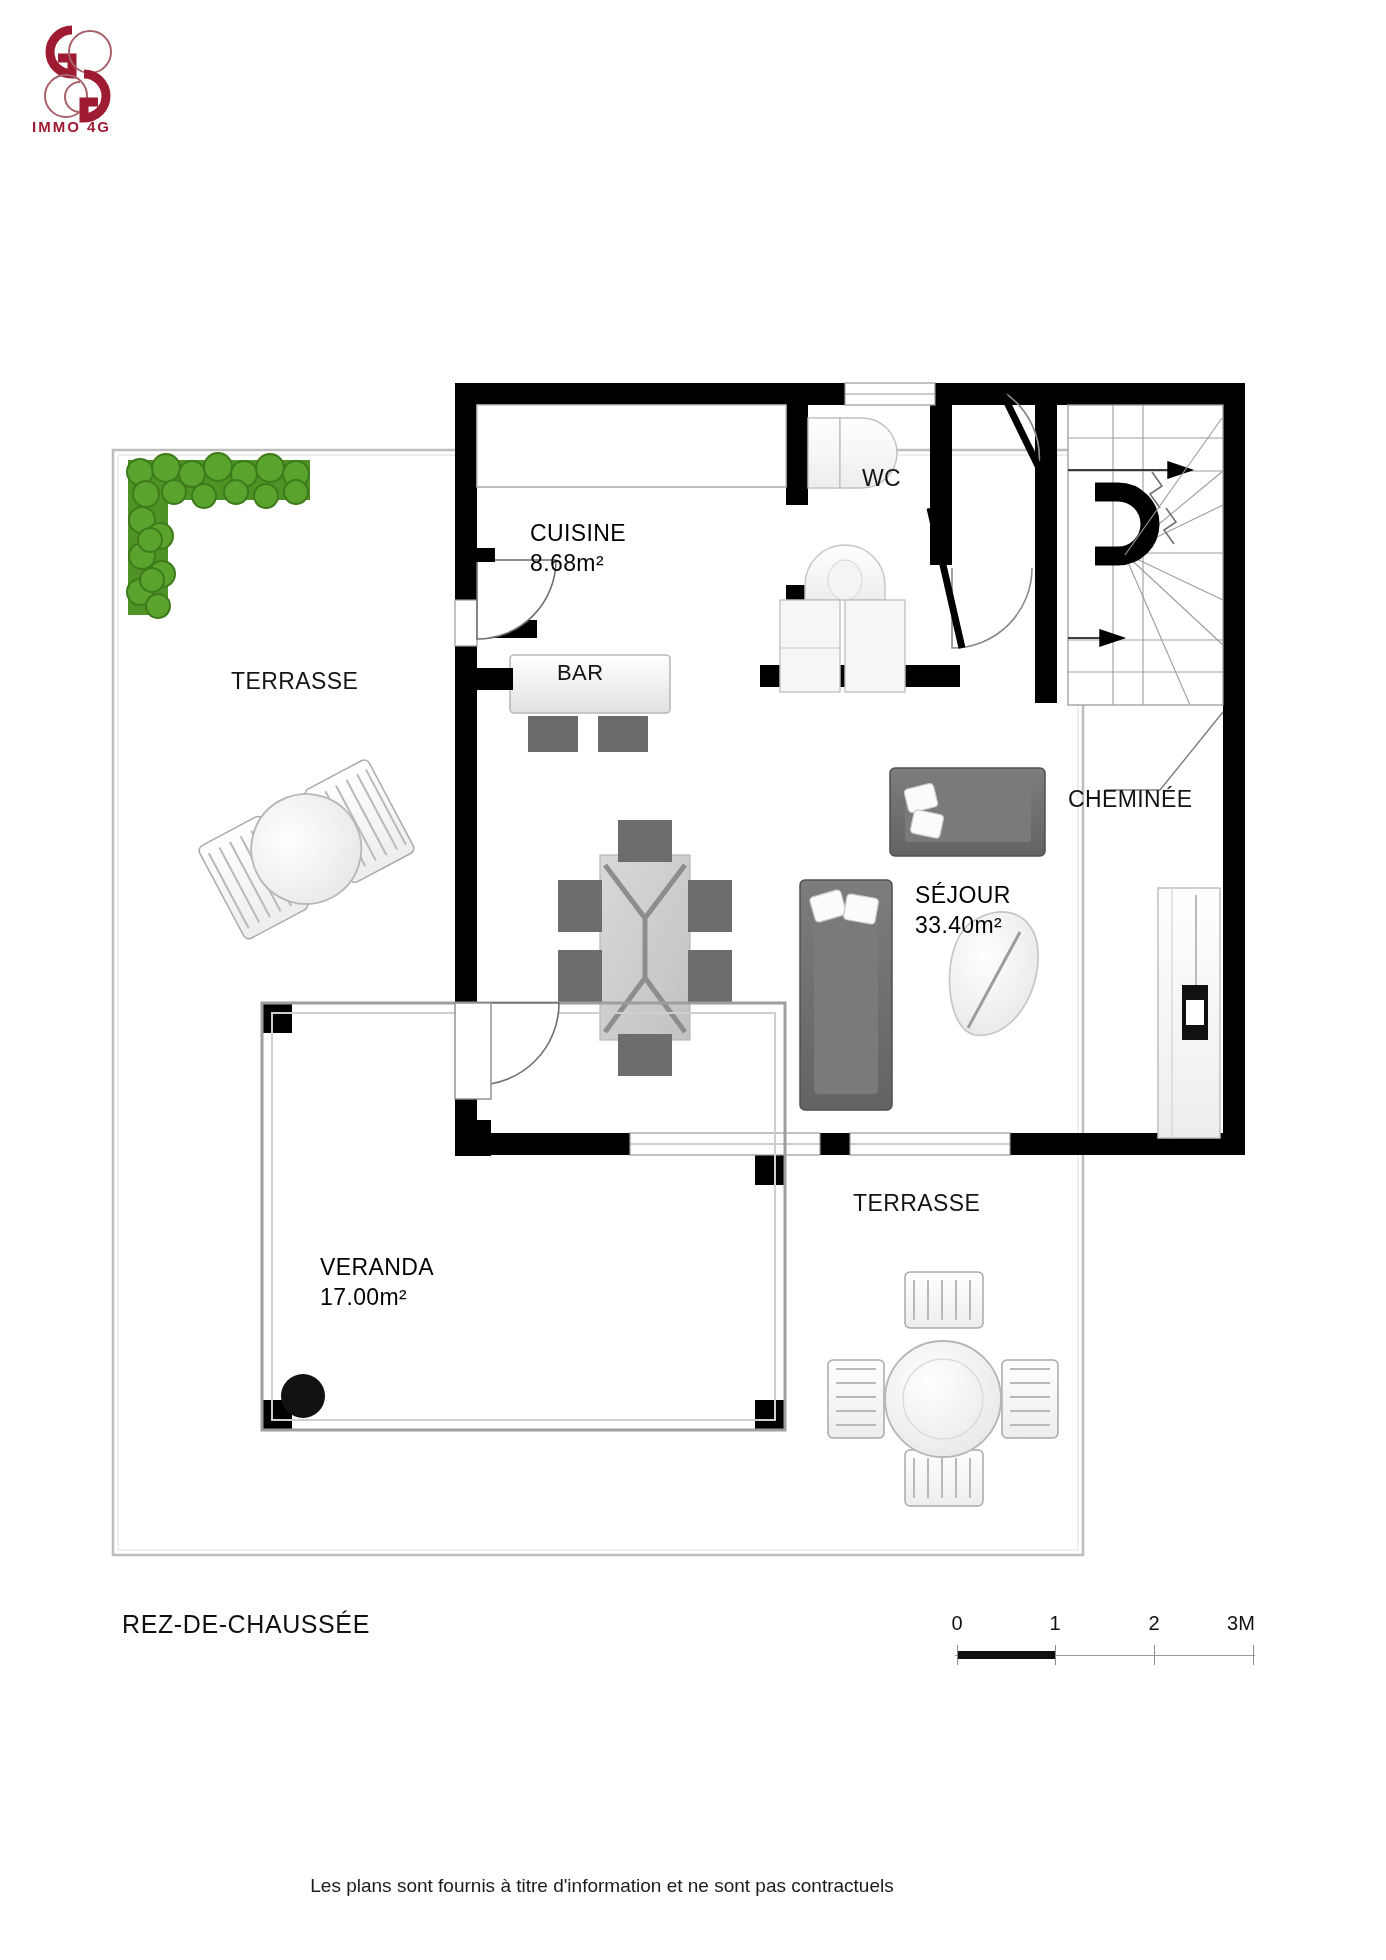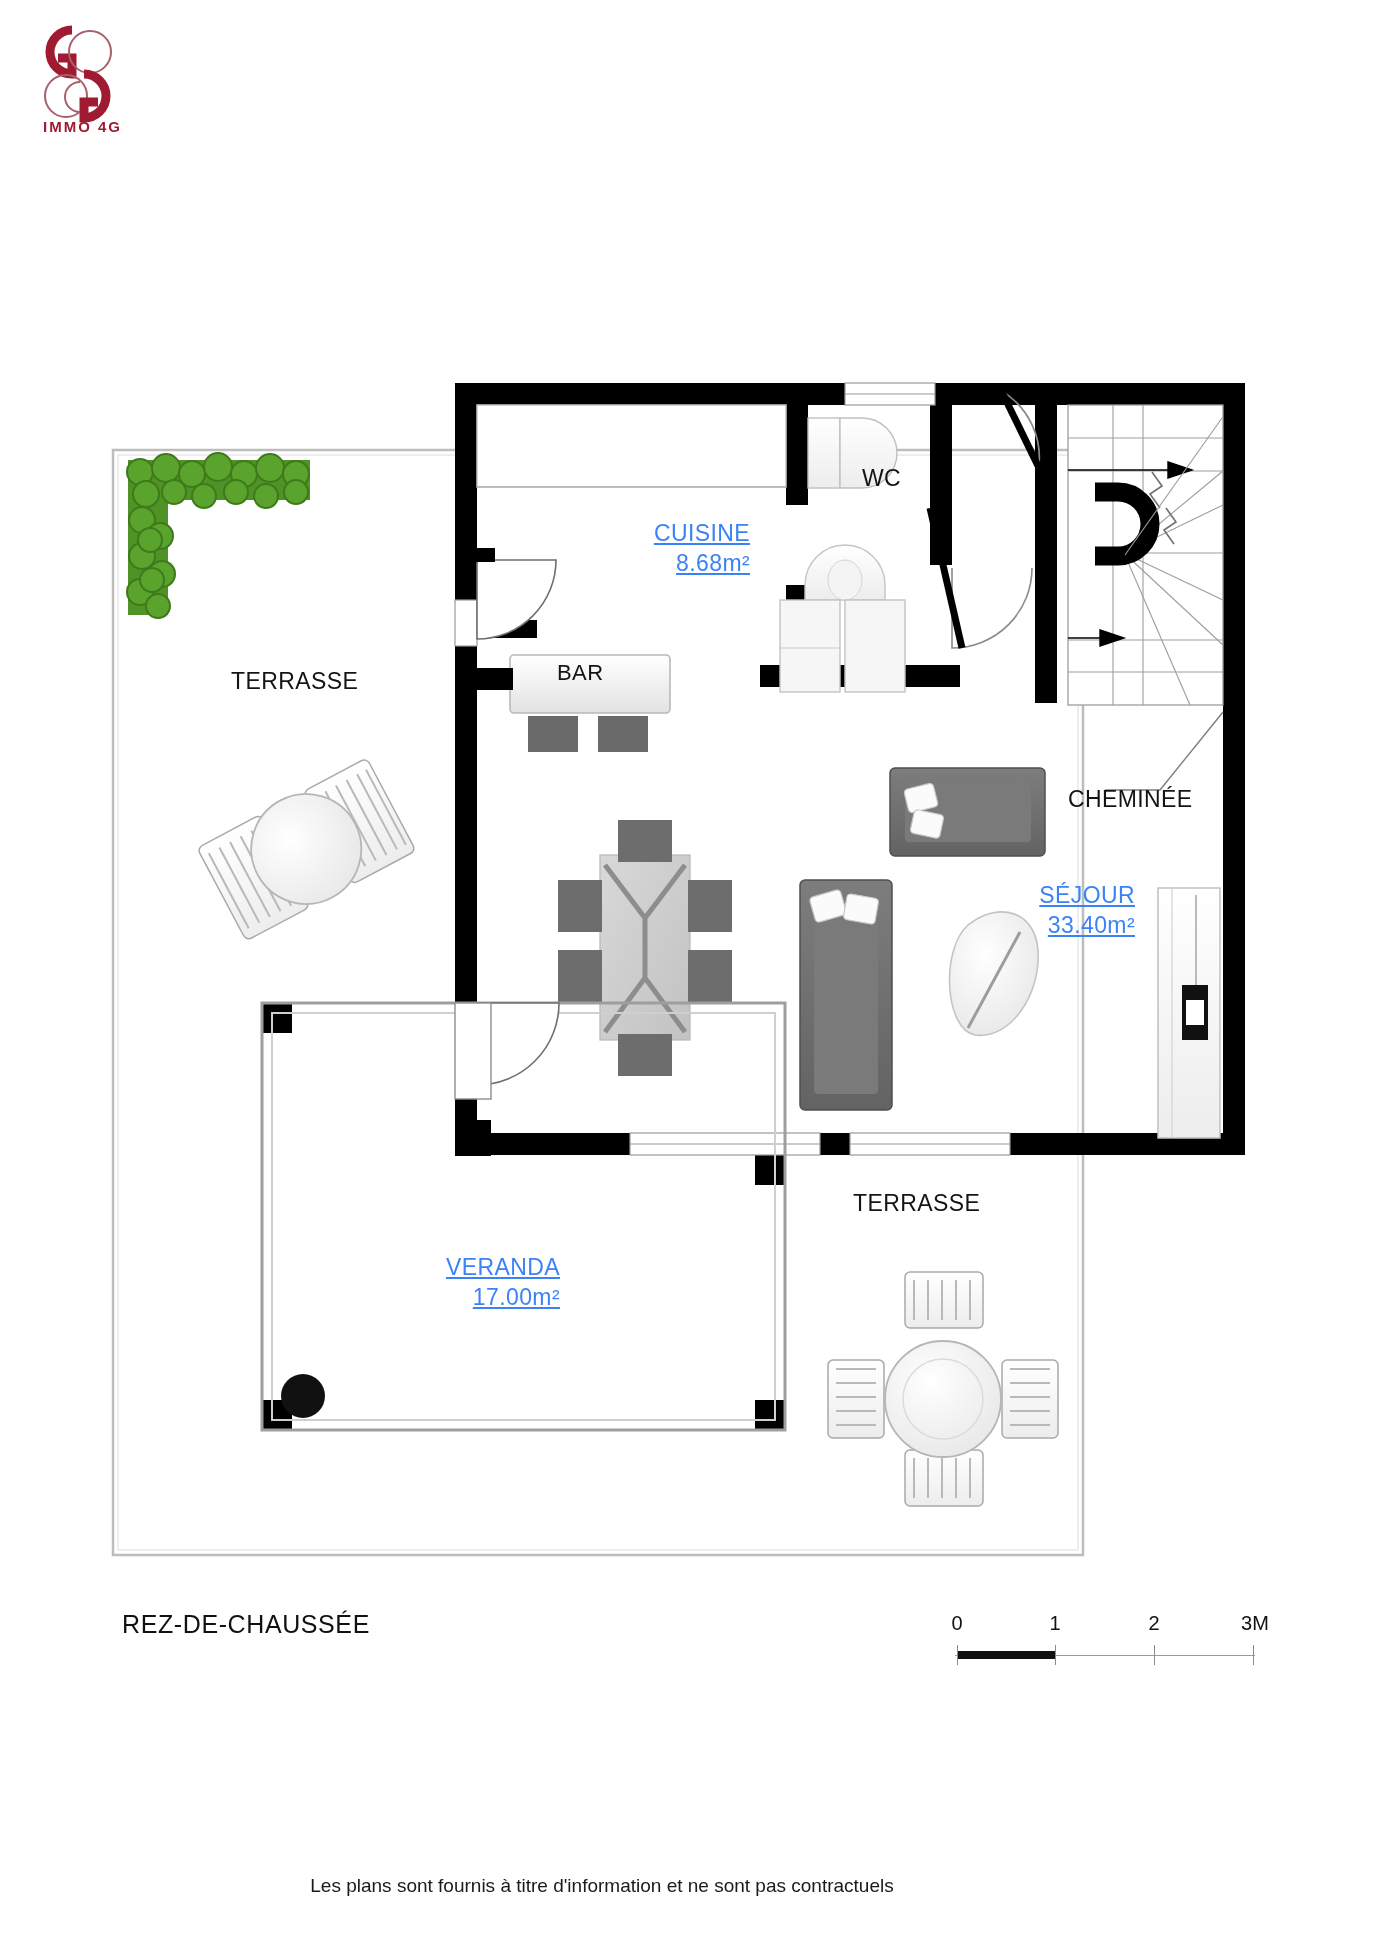--- a/index.html
+++ b/index.html
@@ -21,27 +21,26 @@
   .abs { position: absolute; }
 
   
   #logo {
     left: 28px; top: 18px;
     width: 120px; height: 120px;
   }
 
   
   .room-label {
-    text-align: right;
-    color: #3b82f6;
+    text-align: left;
+    color: #000000;
     font-size: 23px;
     line-height: 30px;
     letter-spacing: 0.4px;
     white-space: nowrap;
-    text-decoration: underline;
   }
   .room-label .area { display: block; }
 
   .note-label {
     color: #141414;
     font-size: 23px;
     letter-spacing: 0.4px;
     white-space: nowrap;
   }
 
@@ -103,21 +102,21 @@
       <path d="M44 12 A22 22 0 1 0 44 56 L44 40 L30 40" fill="none" stroke="#9e1b32" stroke-width="9" stroke-linecap="butt"></path>
 
       <circle cx="62" cy="34" r="21" fill="none" stroke="#a8606a" stroke-width="2"></circle>
 
       <circle cx="38" cy="78" r="21" fill="none" stroke="#a8606a" stroke-width="2"></circle>
 
       <path d="M56 56 A22 22 0 1 1 56 100 L56 84 L70 84" fill="none" stroke="#9e1b32" stroke-width="9" stroke-linecap="butt"></path>
 
       <path d="M52 64 A15 15 0 1 0 52 94" fill="none" stroke="#a8606a" stroke-width="2"></path>
     </svg>
-    <div class="abs" style="left:15px; top:100px; font-size:15px; font-weight:bold; letter-spacing:2px; color:#9e1b32;">IMMO 4G</div>
+    <div class="abs" style="left:4px; top:100px; font-size:15px; font-weight:bold; letter-spacing:2px; color:#9e1b32;">IMMO 4G</div>
   </div>
 
   <svg class="abs" style="left:0; top:0;" width="1386" height="1640" viewBox="0 0 1386 1640">
 
     <defs>
       <linearGradient id="gradSofa" x1="0" y1="0" x2="0" y2="1">
         <stop offset="0%" stop-color="#7d7d7d"></stop>
         <stop offset="100%" stop-color="#636363"></stop>
       </linearGradient>
       <linearGradient id="gradCounter" x1="0" y1="0" x2="0" y2="1">
@@ -450,21 +449,21 @@
   <div class="abs note-label" style="left:231px; top:668px;">TERRASSE</div>
 
   <div class="abs note-label" style="left:853px; top:1190px;">TERRASSE</div>
 
   <div class="abs" id="floor-title">REZ-DE-CHAUSSÉE</div>
 
   <div class="abs" id="scalebar">
     <div class="tick-label" style="left:2px;">0</div>
     <div class="tick-label" style="left:100px;">1</div>
     <div class="tick-label" style="left:199px;">2</div>
-    <div class="tick-label" style="left:300px;">3M</div>
+    <div class="tick-label" style="left:286px;">3M</div>
     <div class="axis-line"></div>
     <div class="filled"></div>
     <div class="tick" style="left:2px;"></div>
     <div class="tick" style="left:100px;"></div>
     <div class="tick" style="left:199px;"></div>
     <div class="tick" style="left:298px;"></div>
   </div>
 
   <div class="abs" id="disclaimer">Les plans sont fournis à titre d'information et ne sont pas contractuels</div>
 

